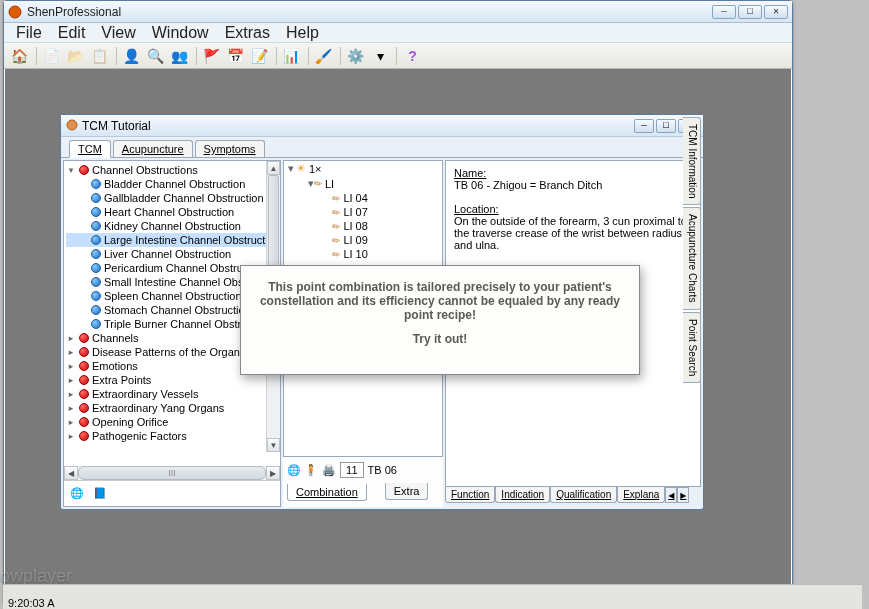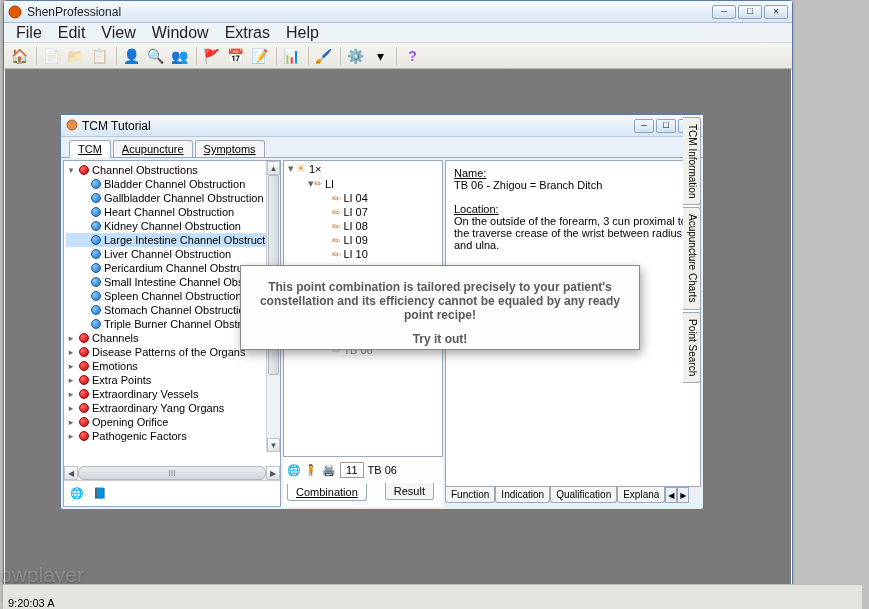--- a/index.html
+++ b/index.html
@@ -236,20 +236,21 @@
   padding: 6px 8px;
   font-size: 11px;
   position: relative;
 }
 .right-top .label { text-decoration: underline; font-weight: normal; color: #000;}
 .right-tabstrip {
   height: 20px;
   display: flex;
   align-items: flex-start;
   gap: 0;
+  text-decoration: underline;
 }
 .right-tabstrip .tab {
   font-size: 10px;
   padding: 2px 5px;
   border-radius: 0 0 3px 3px;
   border-top: none;
   border-bottom: 1px solid #9aa8b8;
 }
 .right-tabstrip .tabarrow {
   width: 12px;height:16px;border:1px solid #9aa8b8;display:flex;align-items:center;justify-content:center;font-size:8px;
@@ -272,33 +273,33 @@
   border-radius: 0 3px 3px 0;
 }
 
 .popup {
   position: absolute;
   left: 240px; top: 265px;
   width: 400px;
   background: #fdfdfb;
   border: 1px solid #888;
   box-shadow: 2px 4px 10px rgba(0,0,0,0.35);
-  padding: 14px 10px 3px 10px;
+  padding: 14px 10px 28px 10px;
   text-align: center;
   font-size: 12px;
   z-index: 100;
 }
 .popup .main { font-weight: bold; color: #5a5a58; }
 .popup .try { font-weight: bold; color: #5a5a58; margin-top: 10px;}
 
 .watermark {
   position: absolute;
   left: 0; bottom: 22px;
   color: rgba(255,255,255,0.25);
-  font-size: 21px;
+  font-size: 18px;
   font-weight: 300;
   text-shadow: 0 1px 2px rgba(0,0,0,0.3);
 }
 .statusbar {
   position: absolute;
   left: 3px; bottom: 0;
   height: 24px;
   width: 859px;
   background: #e4e4e0;
   border-top: 1px solid #bbb;
@@ -539,21 +540,21 @@
           <div class="mid-bottom">
             <div class="mid-toolbar">
               <span>🌐</span>
               <span>🧍</span>
               <span>🖨️</span>
               <span class="mid-count">11</span>
               <span>TB 06</span>
             </div>
             <div class="mid-tabstrip">
               <div class="tab active" style="border-radius:0 0 3px 3px;border-top:none;border-bottom:1px solid #9aa8b8">Combination</div>
-              <div class="tab" style="border-radius:0 0 3px 3px;border-top:none;border-bottom:1px solid #9aa8b8">Result</div>
+              <div class="tab" style="border-radius:0 0 3px 3px;border-top:none;border-bottom:1px solid #9aa8b8">Extra</div>
             </div>
           </div>
         </div>
 
         <div class="right-panel">
           <div class="right-top">
             <div><span class="label">Name:</span></div>
             <div>TB 06 - Zhigou = Branch Ditch</div>
             <br>
             <div><span class="label">Location:</span></div>

